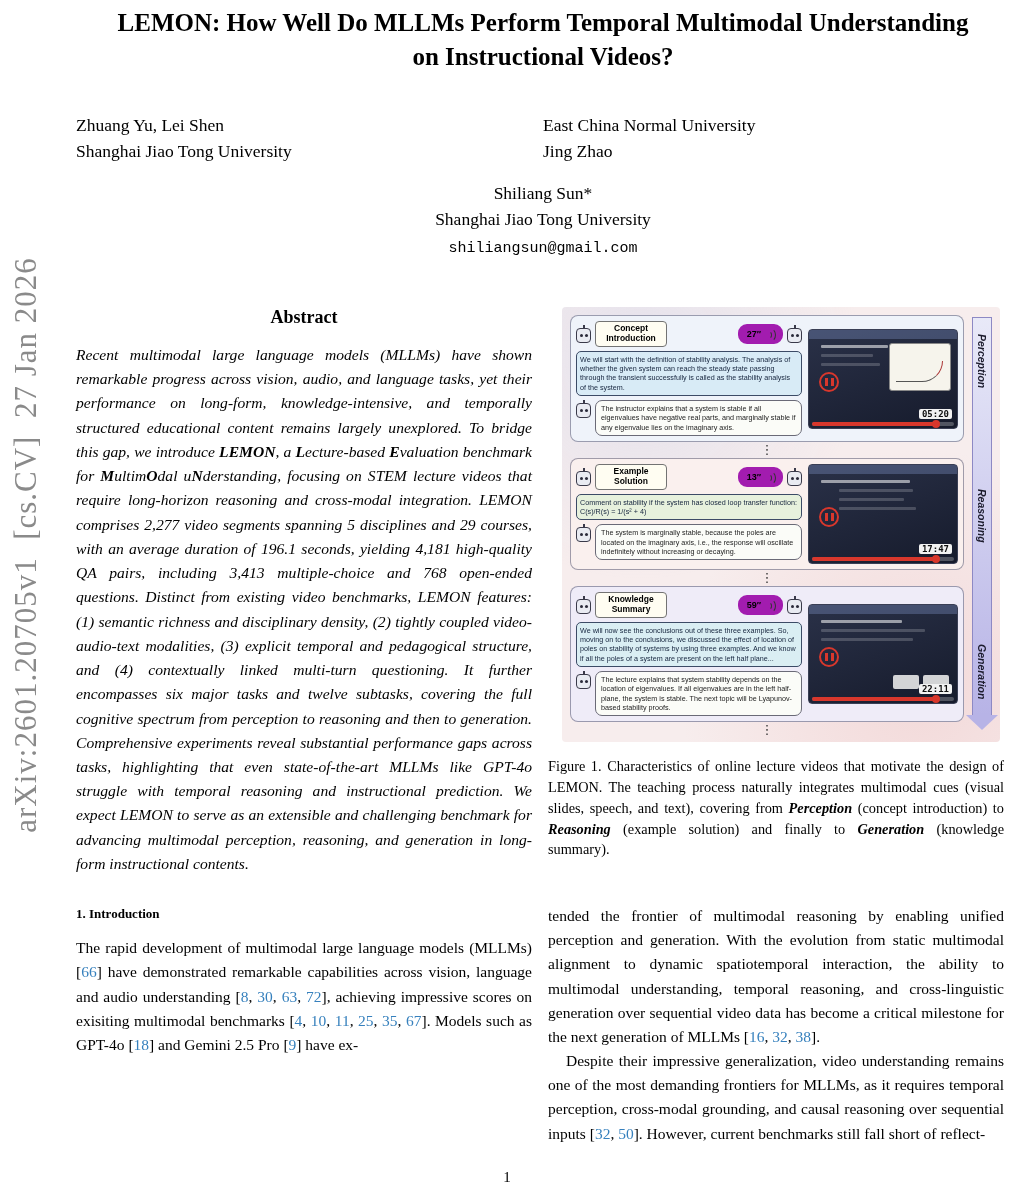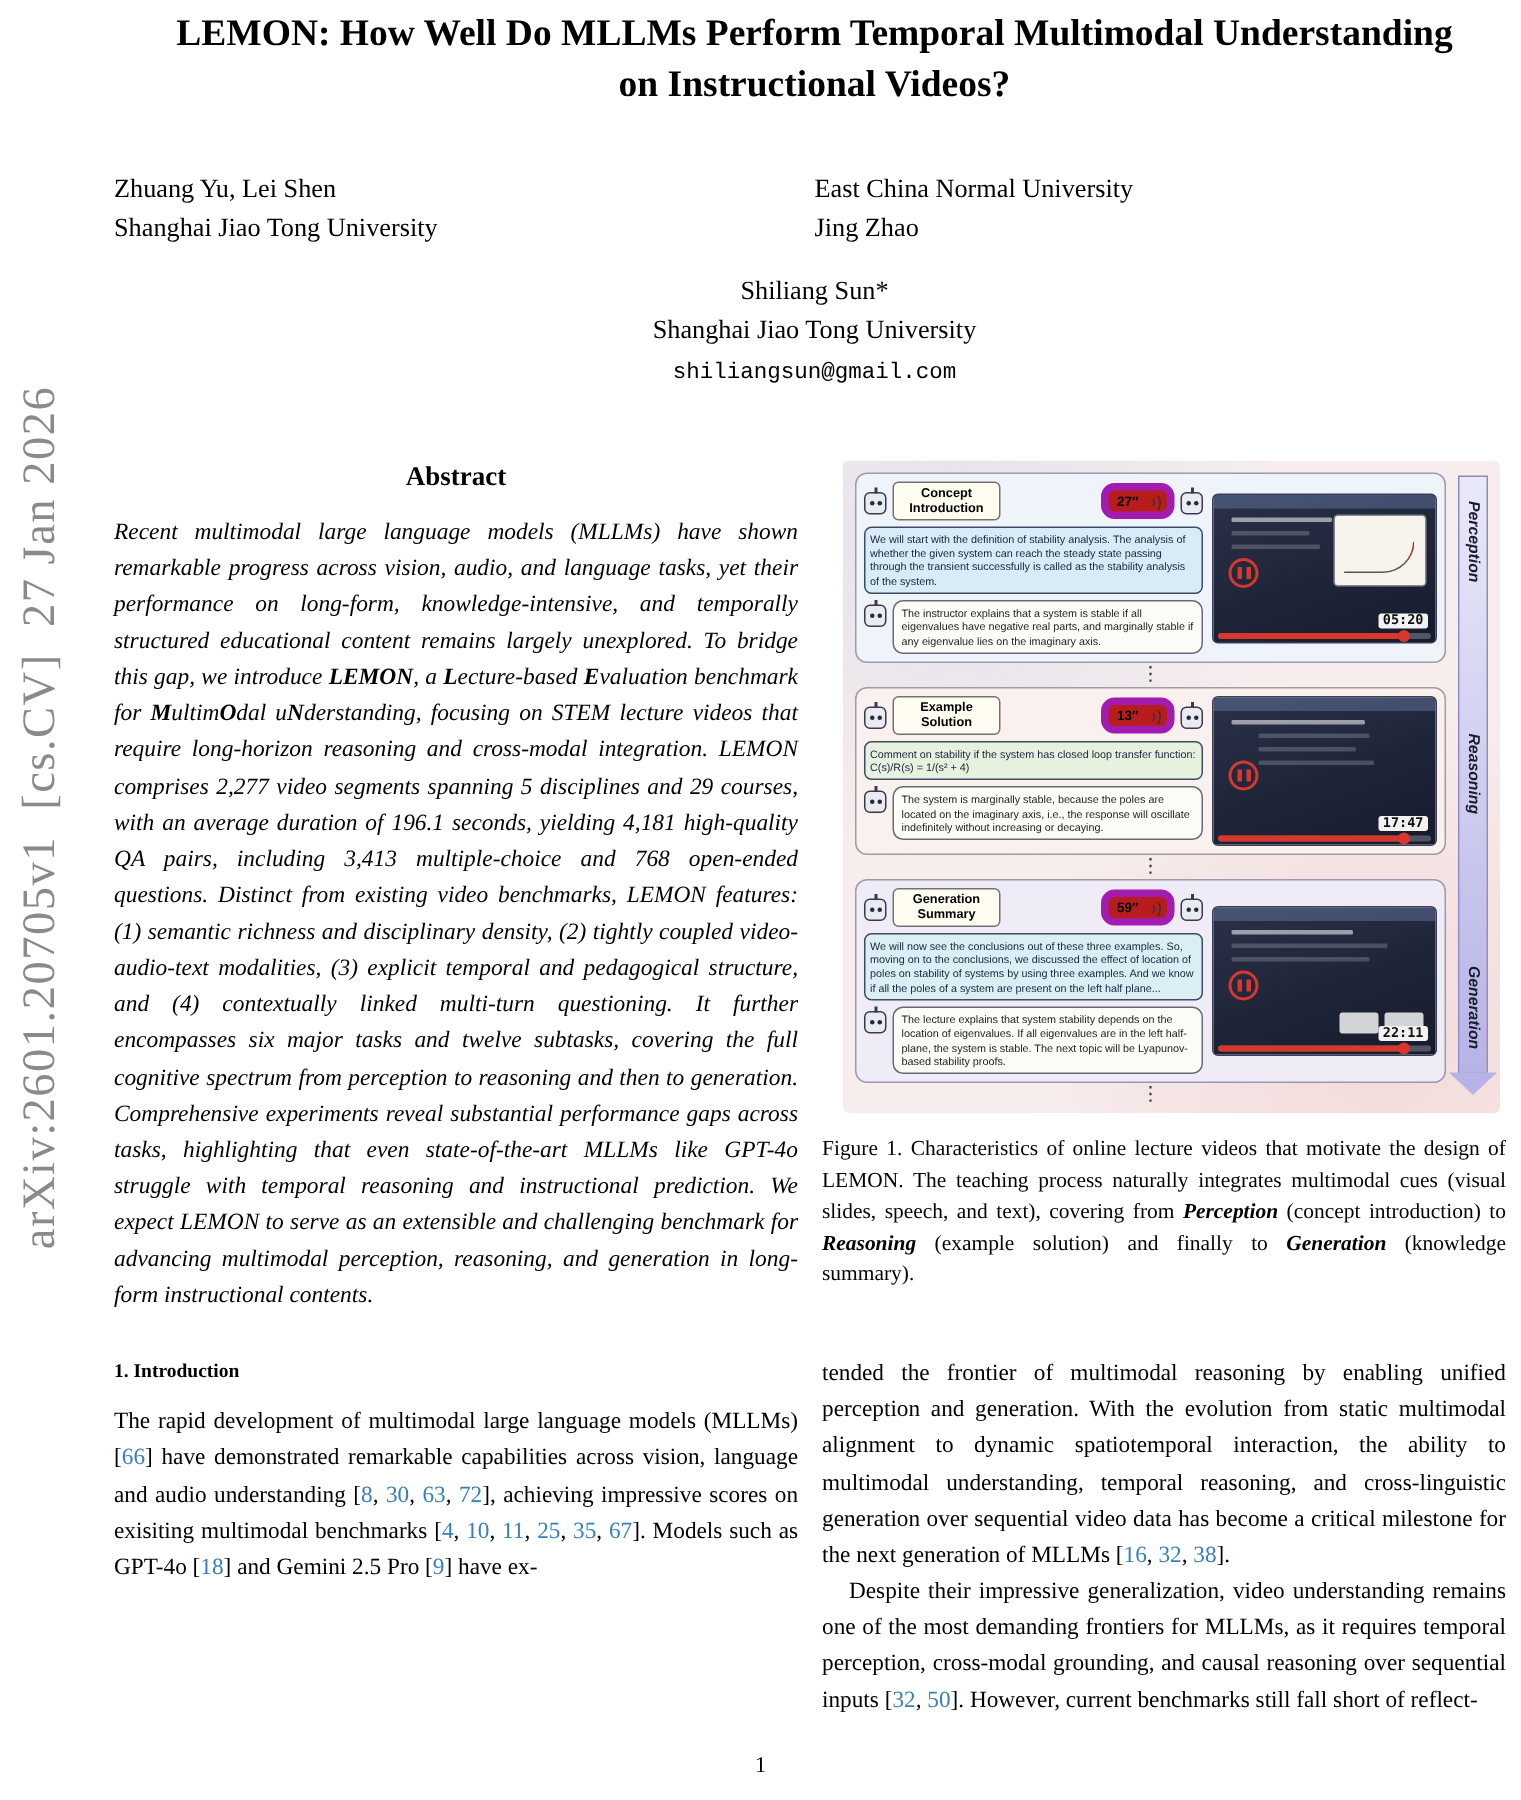--- a/index.html
+++ b/index.html
@@ -37,21 +37,21 @@
       background-image:radial-gradient(circle at 18% 12%, rgba(185,200,235,.30), transparent 42%),
                        radial-gradient(circle at 82% 88%, rgba(235,180,180,.35), transparent 46%)}
   .fig-row{display:flex;gap:6px;border:1px solid rgba(70,70,100,.5);border-radius:8px;padding:5px;min-height:112px}
   .fig-row.r0{background:#eff3fa}
   .fig-row.r1{background:#faf0ee}
   .fig-row.r2{background:#efecf8}
   .row-left{flex:1;min-width:0;display:flex;flex-direction:column;gap:4px}
   .row-head{display:flex;align-items:center;gap:4px}
   .label-chip{font-family:"Liberation Sans",sans-serif;font-size:8.5px;font-weight:bold;background:#fffdf2;
       border:1px solid #737373;border-radius:4px;padding:2px 4px;text-align:center;line-height:1.15;width:72px;flex:0 0 auto}
-  .audio-pill{margin-left:auto;display:flex;align-items:center;gap:3px;background:#b91c1c;border:5px solid #a21caf;
+  .audio-pill{margin-left:auto;display:flex;align-items:center;gap:3px;background:#a21caf;border:3px solid #a21caf;
       border-radius:9px;padding:1px 6px;font-family:"Liberation Sans",sans-serif;font-size:9px;font-weight:bold;flex:0 0 auto}
   .transcript{font-family:"Liberation Sans",sans-serif;font-size:7.2px;line-height:1.3;border:1px solid #3c4b66;
       border-radius:5px;padding:3px 3px;color:#15243d}
   .r0 .transcript{background:#d8ebf6}
   .r1 .transcript{background:#e7f1dd}
   .r2 .transcript{background:#daeef3}
   .note-row{display:flex;gap:4px;align-items:flex-start}
   .note{flex:1;font-family:"Liberation Sans",sans-serif;font-size:7.2px;line-height:1.3;background:#fbfcf8;
       border:1px solid #6a6a77;border-radius:7px;padding:3px 5px;color:#222}
   .robot{width:15px;height:15px;flex:0 0 auto;position:relative;background:#e9ebf2;border:1px solid #3a3a4a;
@@ -201,21 +201,21 @@
                 <i></i>
               </div>
           </div>
         </div>
         <div class="dots">⋮</div>
 
         <div class="fig-row r2">
           <div class="row-left">
             <div class="row-head">
               <span class="robot"></span>
-              <span class="label-chip">Generation Summary</span>
+              <span class="label-chip">Knowledge Summary</span>
               <span class="audio-pill">
                 <span>59″</span>
                 <span class="sound"></span>
               </span>
               <span class="robot"></span>
             </div>
             <div class="transcript">We will now see the conclusions out of these three examples. So, moving on to the conclusions, we discussed the effect of location of poles on stability of systems by using three examples. And we know if all the poles of a system are present on the left half plane...</div>
             <div class="note-row">
               <span class="robot"></span>
               <div class="note">The lecture explains that system stability depends on the location of eigenvalues. If all eigenvalues are in the left half-plane, the system is stable. The next topic will be Lyapunov-based stability proofs.</div>

